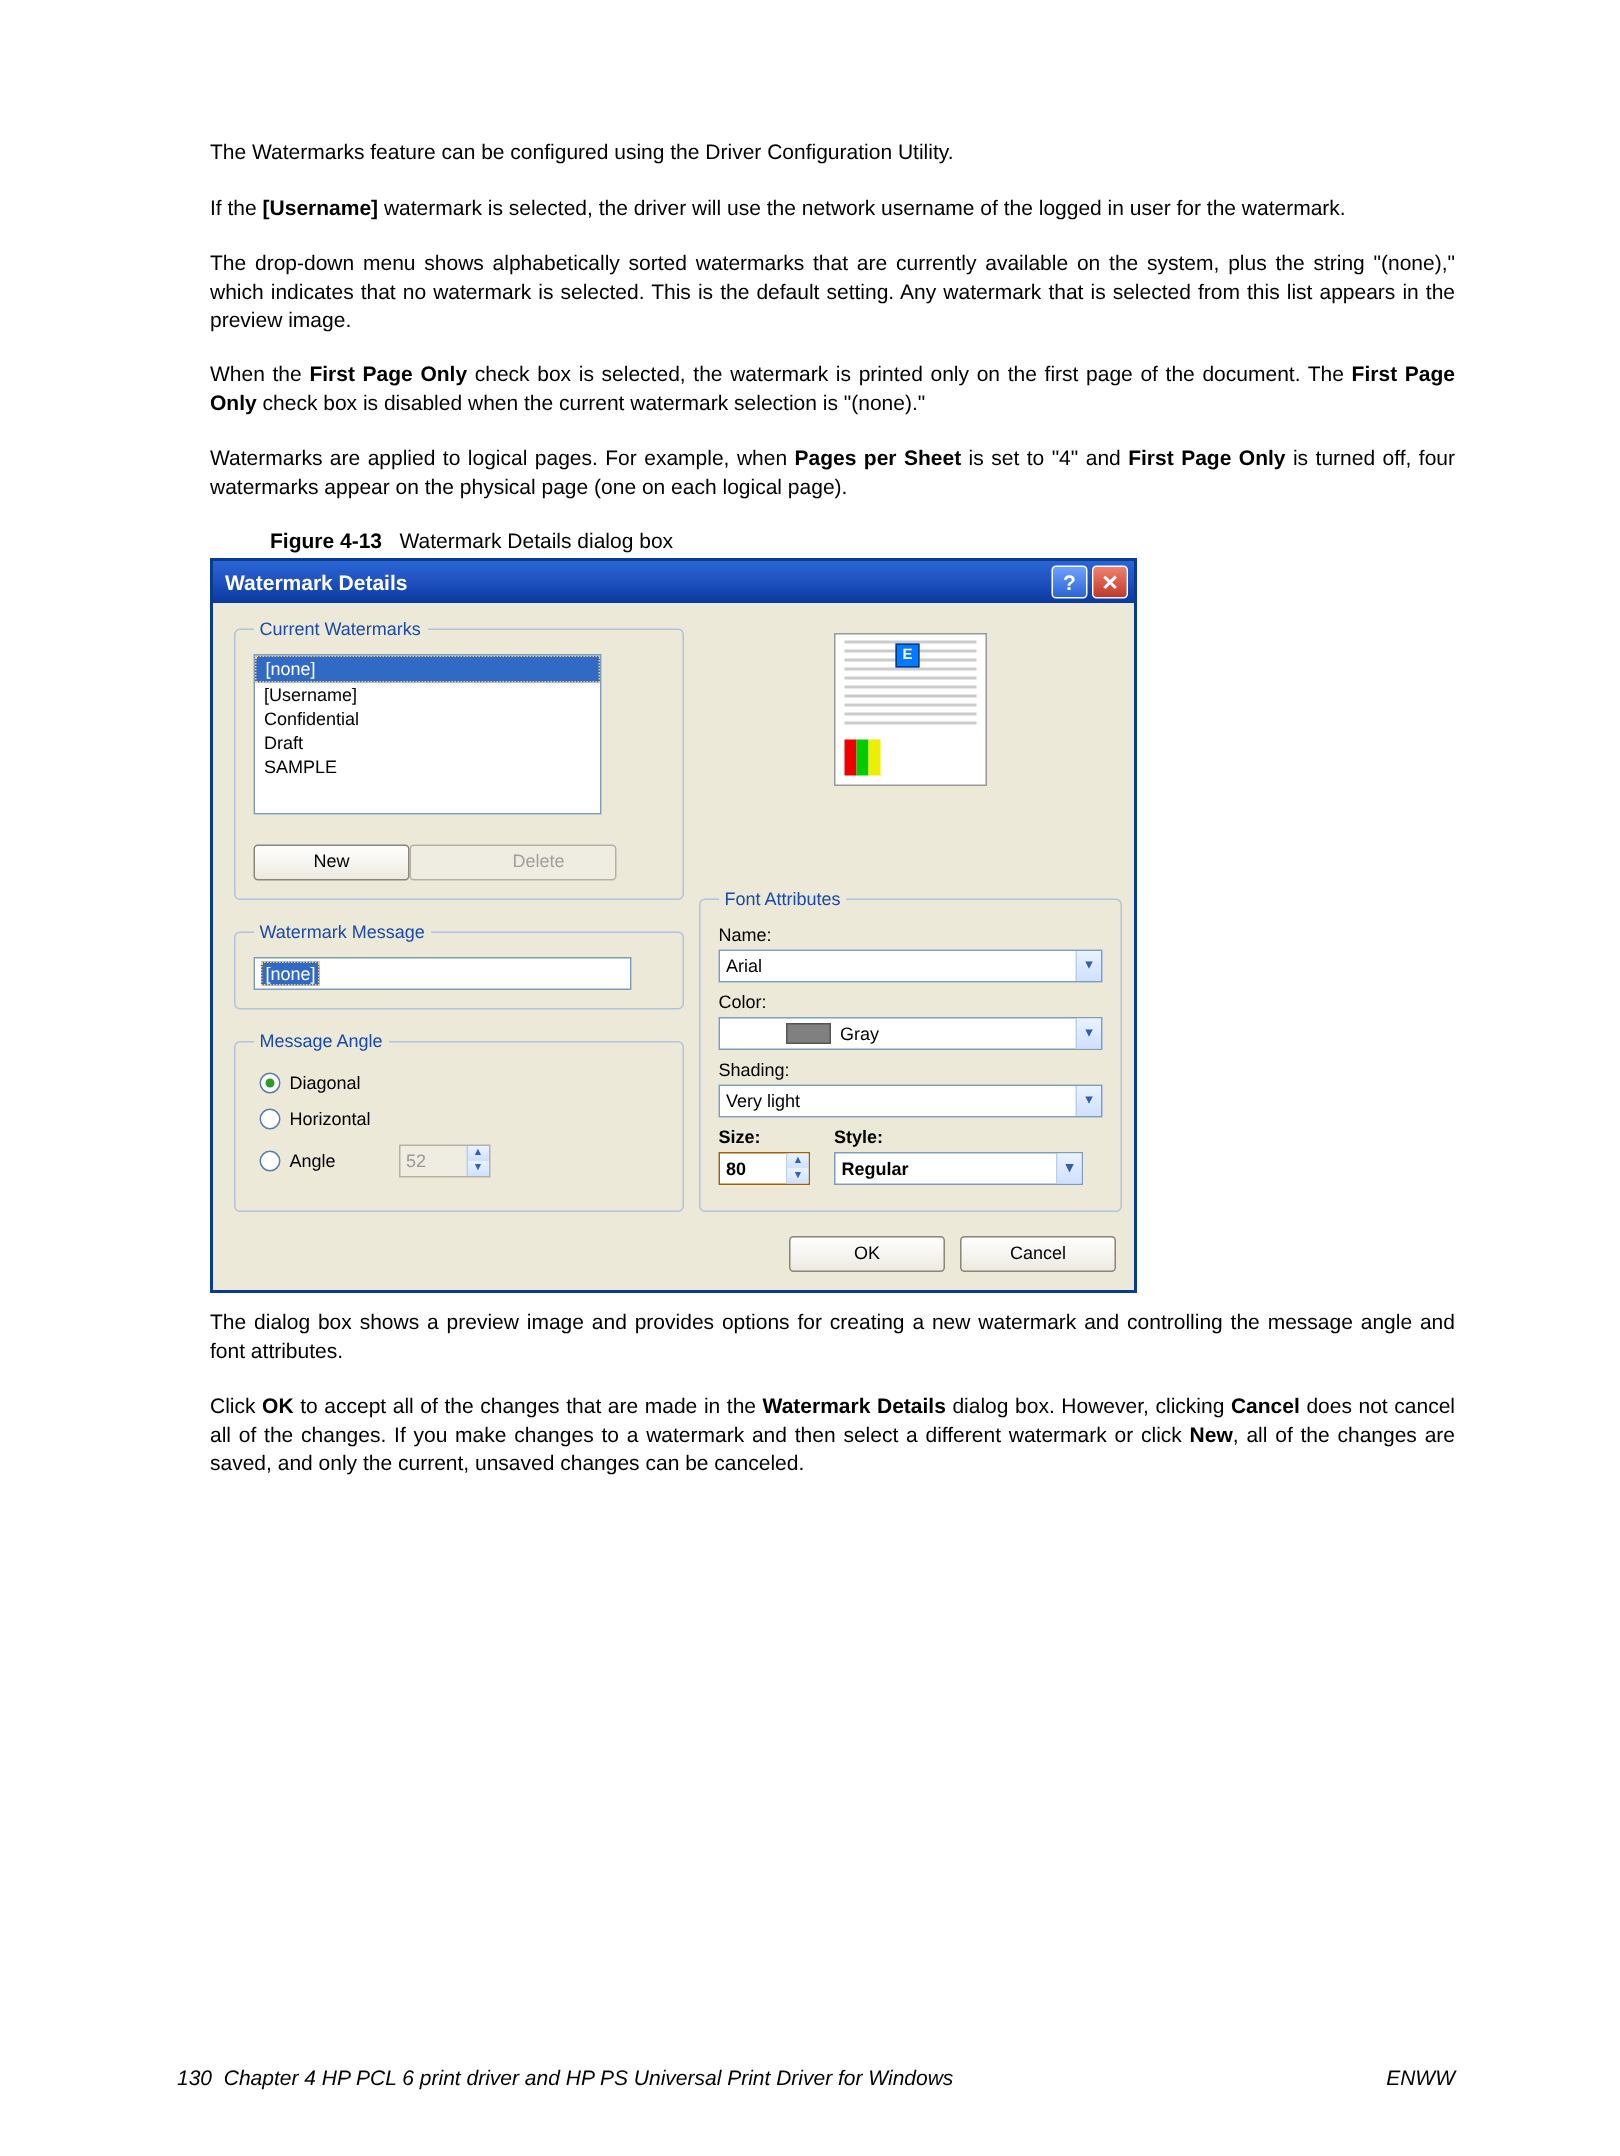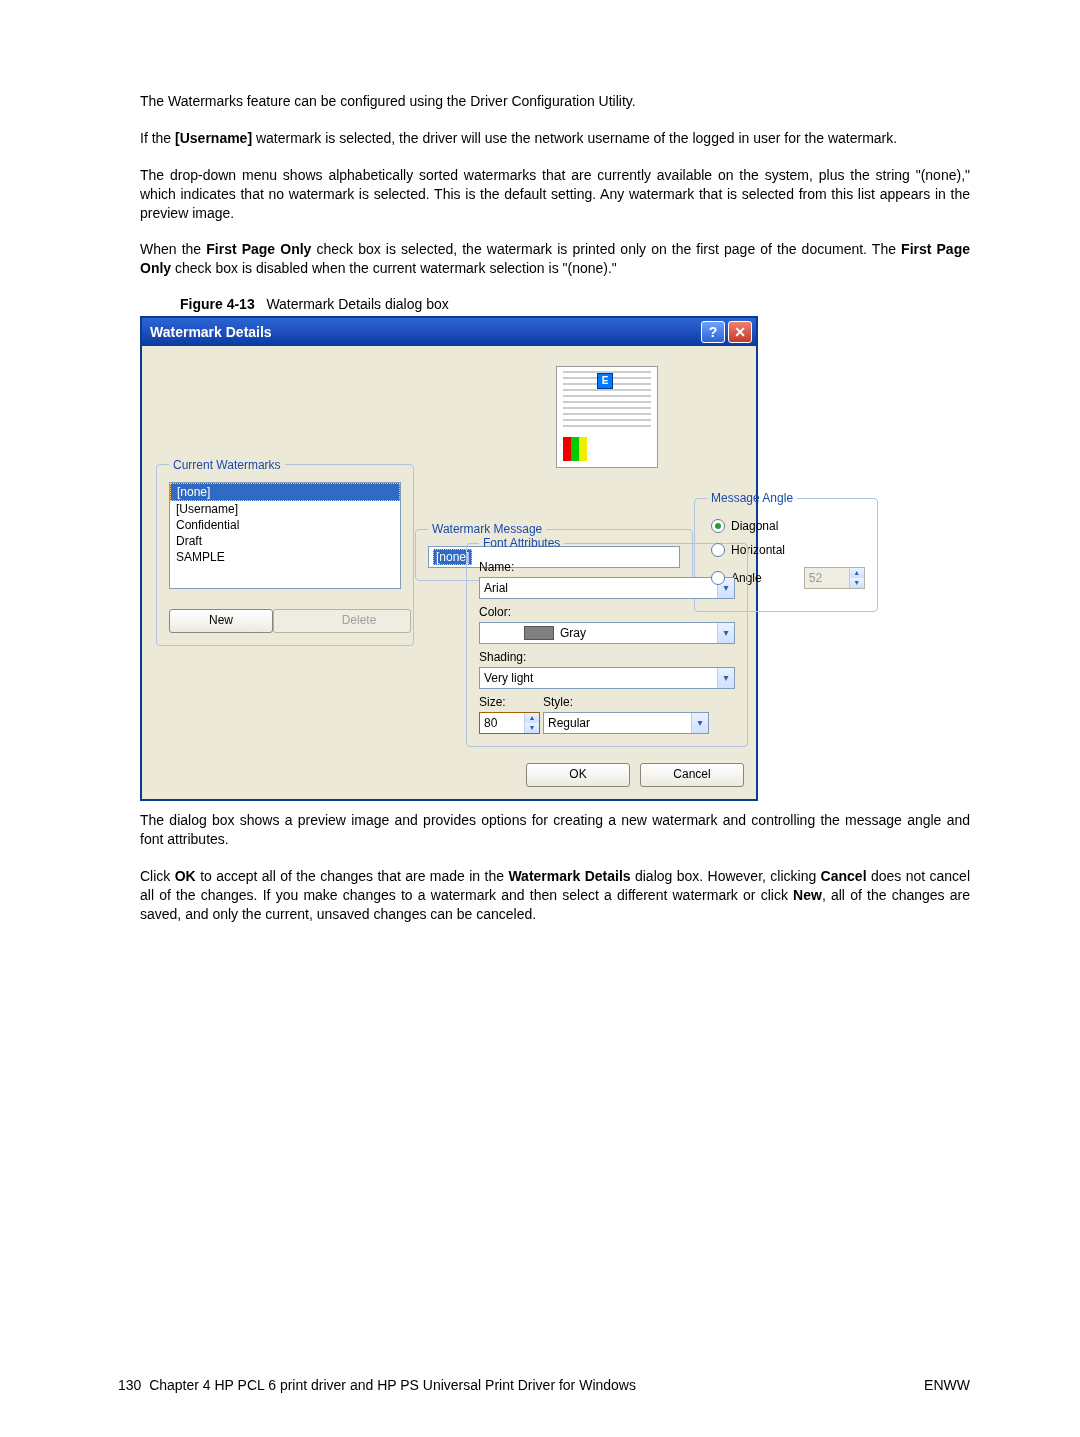--- a/index.html
+++ b/index.html
@@ -175,56 +175,60 @@
   .combobox .arrow{
     width:16px; height:20px; background:linear-gradient(#e9f2ff,#cfe0ff);
     border-left:1px solid #bcd0e5; color:#3360a8;
     text-align:center; line-height:20px; font-size:10px;
   }
   .swatch {
     width:28px; height:12px; background:#808080; border:1px solid #555;
     margin-right:6px;
   }
 
-  .left-col { display:flex; flex-direction:row; gap:1px;align-items:center; }
+  .left-col { display:flex; flex-direction:column; gap:14px; }
   .right-col { display:flex; flex-direction:column; gap:0; }
 
   .dlg-buttons {
     grid-column: 1 / span 2;
     display:flex; justify-content:flex-end; gap:10px;
     padding: 6px 4px 0 0;
   }
 
   .footer {
     position: absolute;
     bottom: 44px;
     left: 118px;
     right: 110px;
     display: flex;
     justify-content: space-between;
     font-size: 14px;
+    font-style: italic;
   }
 </style>
 </head>
 <body>
 
 <div class="page">
 
   <p class="para">The Watermarks feature can be configured using the Driver Configuration Utility.</p>
 
   <p class="para">
     <span>If the </span><b>[Username]</b><span> watermark is selected, the driver will use the network username of the logged in user for the watermark.</span>
   </p>
 
   <p class="para">The drop-down menu shows alphabetically sorted watermarks that are currently available on the system, plus the string "(none)," which indicates that no watermark is selected. This is the default setting. Any watermark that is selected from this list appears in the preview image.</p>
 
   <p class="para">
     <span>When the </span><b>First Page Only</b><span> check box is selected, the watermark is printed only on the first page of the document. The </span><b>First Page Only</b><span> check box is disabled when the current watermark selection is "(none)."</span>
   </p>
 
+  <p class="para">
+    <span>Watermarks are applied to logical pages. For example, when </span><b>Pages per Sheet</b><span> is set to "4" and </span><b>First Page Only</b><span> is turned off, four watermarks appear on the physical page (one on each logical page).</span>
+  </p>
 
 
   <p class="figcap">
     <b>Figure 4-13</b>&nbsp;&nbsp;&nbsp;<span>Watermark Details dialog box</span>
   </p>
 
   <div class="dialog">
     <div class="titlebar">
       <span>Watermark Details</span>
       <div class="titlebtns">
@@ -324,21 +328,21 @@
               </span>
             <span class="arrow">▾</span>
           </div>
 
           <div style="margin:6px 0 3px 0;">Shading:</div>
           <div class="combobox" style="width:250px;">
             <span>Very light</span>
             <span class="arrow">▾</span>
           </div>
 
-          <div style="display:flex; gap:3px; margin-top:6px;">
+          <div style="display:flex; gap:16px; margin-top:6px;font-weight:bold;">
             <div>
               <div style="margin-bottom:3px;">Size:</div>
               <span class="spinbox">
                 <span class="val">80</span>
                 <span class="btns">
                     <span>▲</span>
                     <span>▼</span>
                   </span>
               </span>
             </div>

